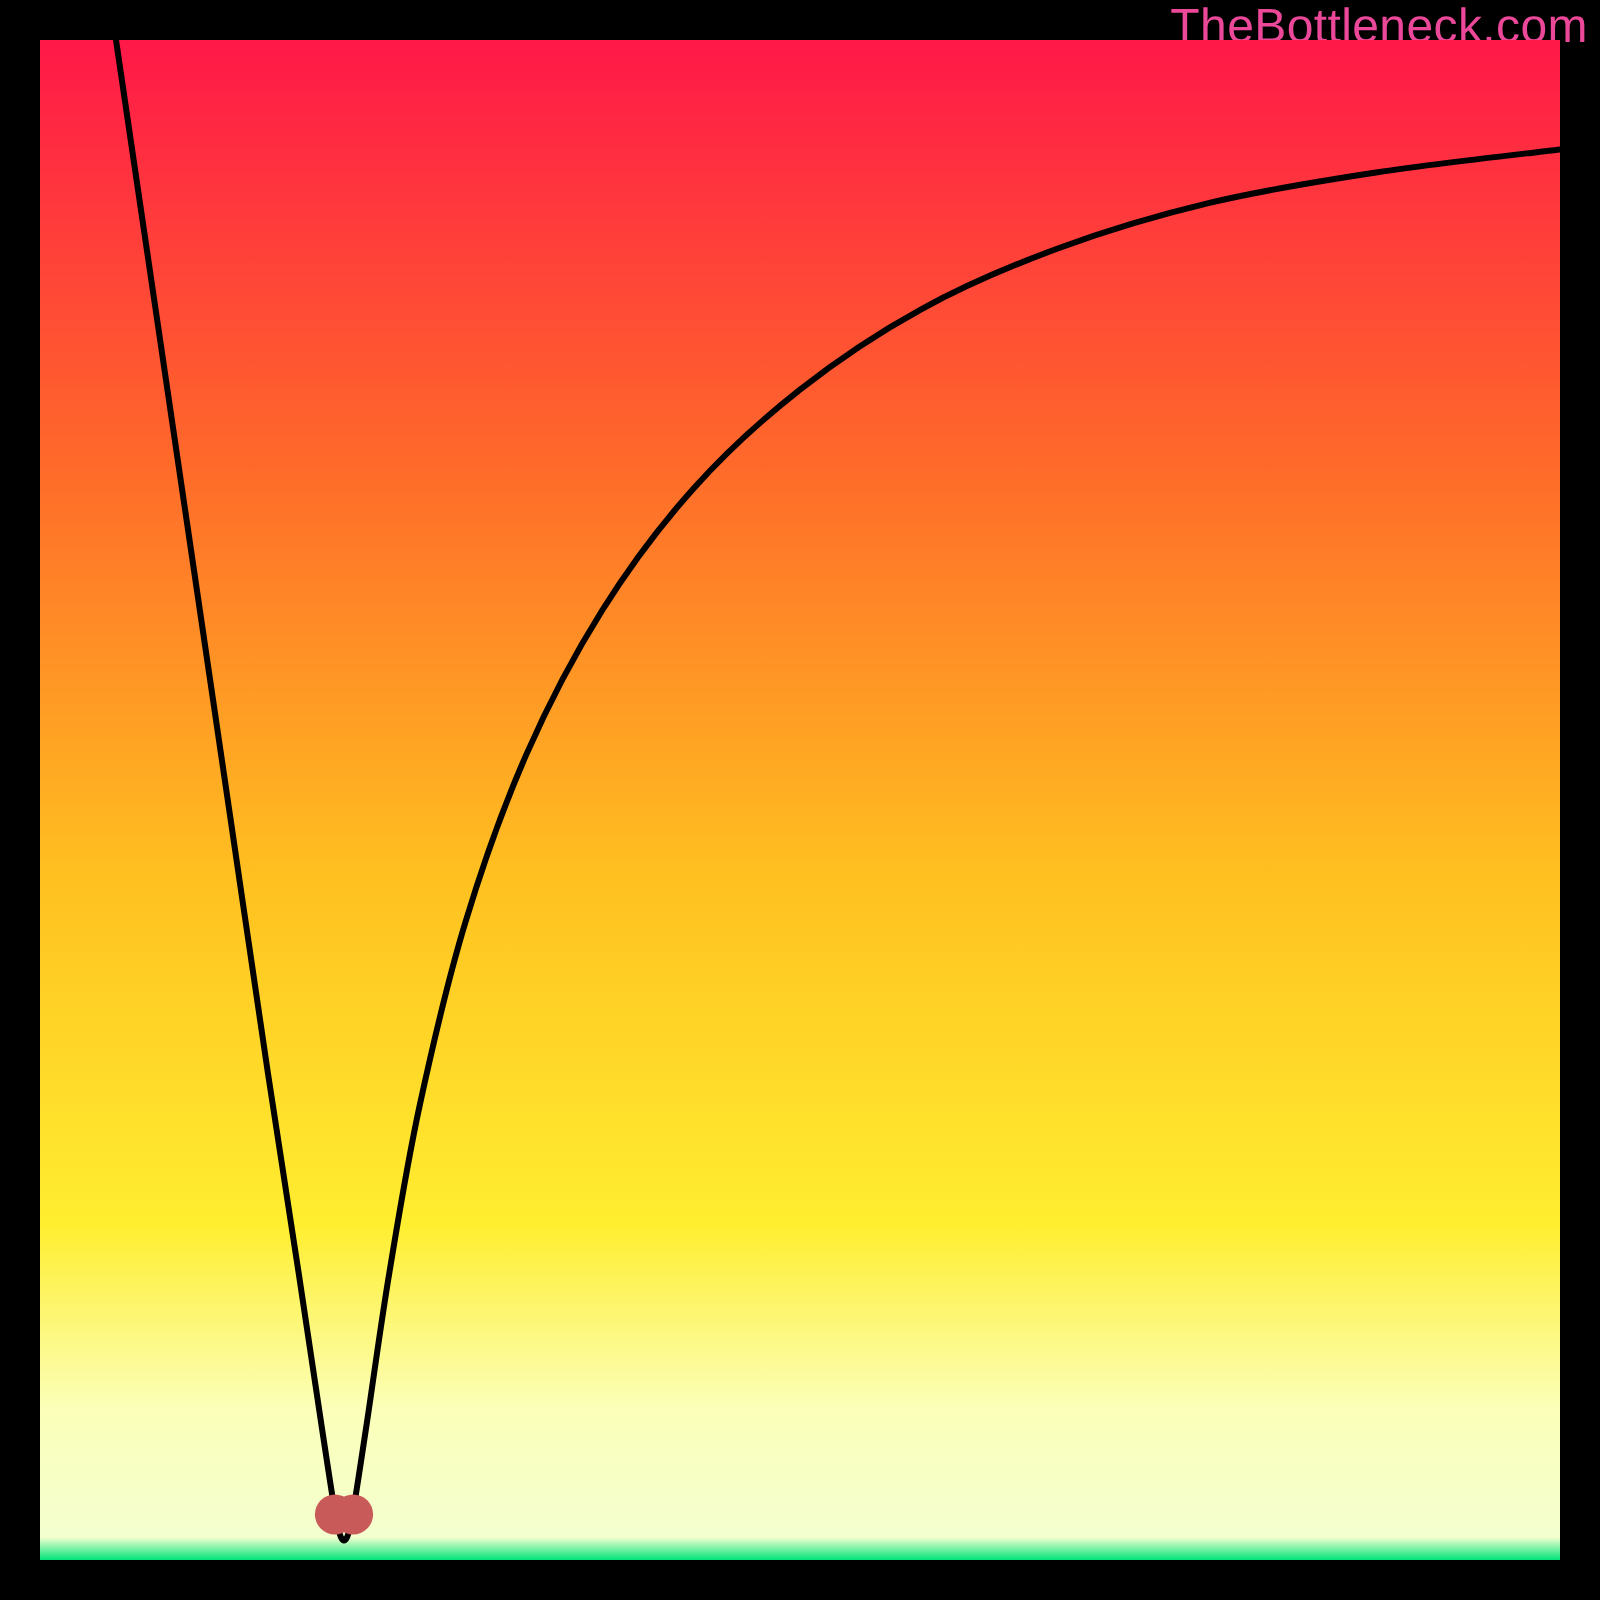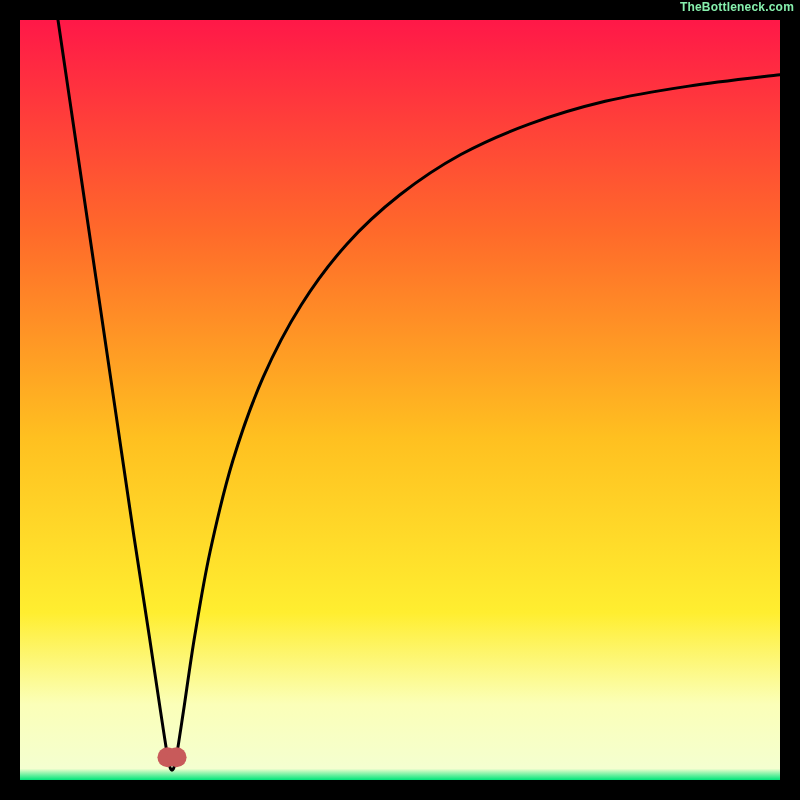--- a/index.html
+++ b/index.html
@@ -30,23 +30,23 @@
     position: absolute;
     left: 0;
     top: 0;
     width: 760px;
     height: 760px;
   }
   .credit {
     position: absolute;
     top: 0px;
     right: 6px;
-    color: #86efac;
-    font-size: 12px;
-    font-weight: 700;
+    color: #ec4899;
+    font-size: 24px;
+    font-weight: 400;
     letter-spacing: 0.2px;
   }
 </style>
 </head>
 <body>
 
 <div class="credit">TheBottleneck.com</div>
 
 <div class="frame">
   <svg class="gradient" viewBox="0 0 760 760" preserveAspectRatio="none">

